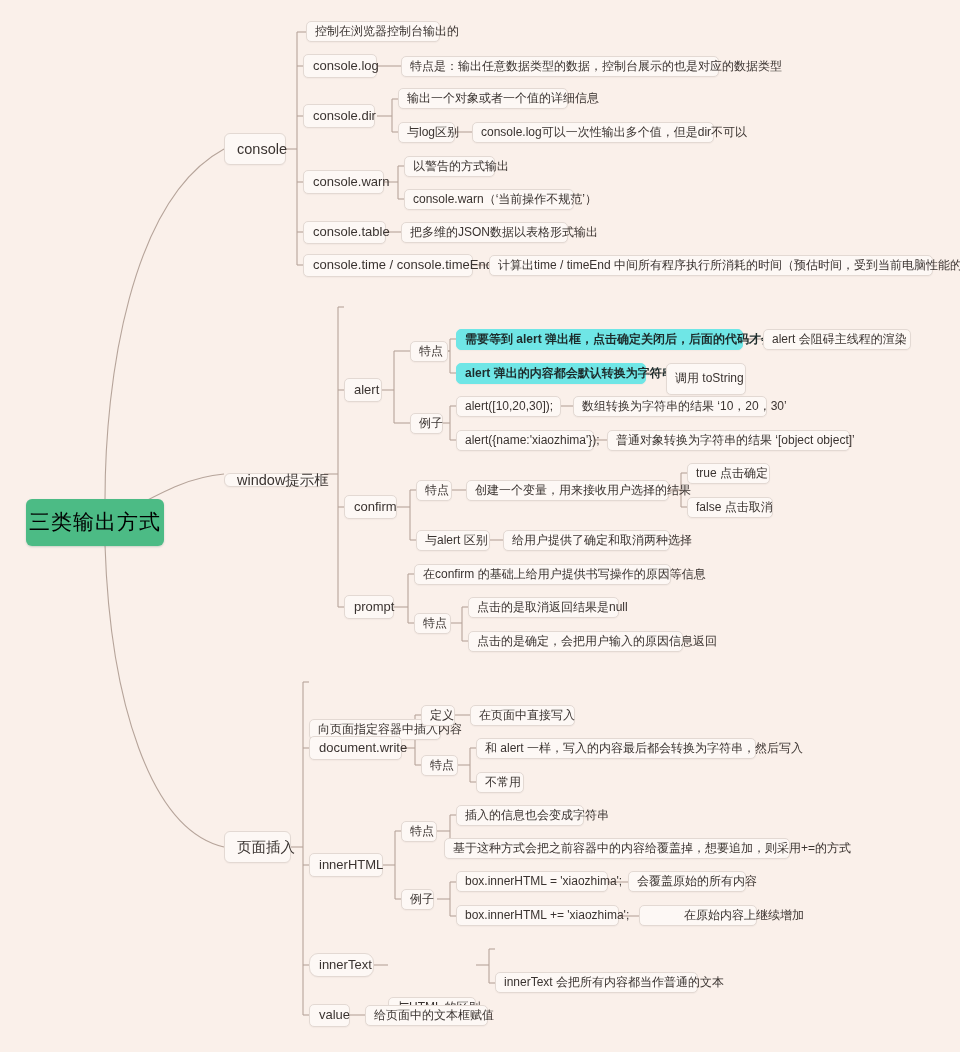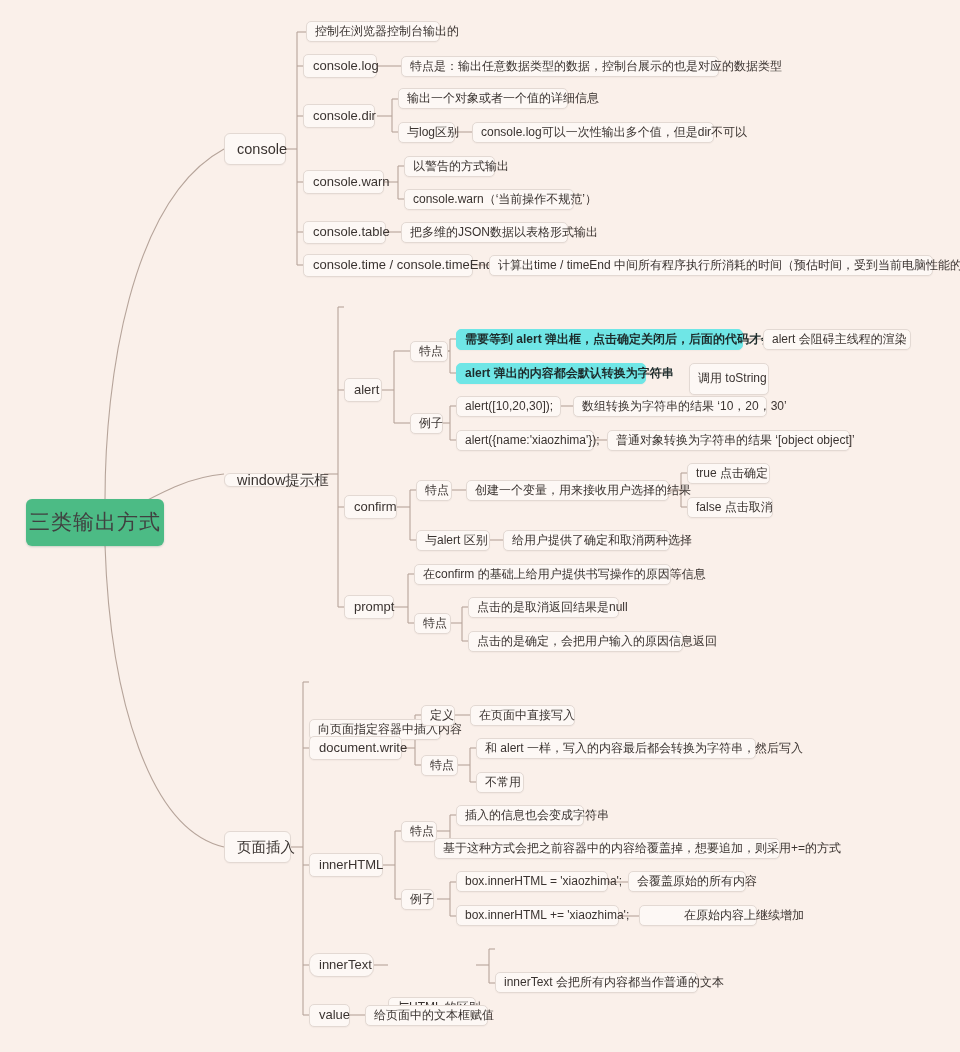--- a/index.html
+++ b/index.html
@@ -38,21 +38,21 @@
     white-space: nowrap;
     display: flex;
     align-items: center;
     box-shadow: 0 1px 1px rgba(120,100,90,0.05);
   }
   
   .node.root {
     background: #4cbb85;
     border: none;
     border-radius: 6px;
-    color: #404040;
+    color: #000000;
     font-size: 21px;
     letter-spacing: 1px;
     padding: 0 17px;
     box-shadow: 0 1px 2px rgba(60,120,95,0.25);
   }
   
   .node.l1 {
     font-size: 14.5px;
     padding: 0 12px;
     border-radius: 6px;
@@ -280,21 +280,21 @@
   </div>
   <div class="node l3 hl" style="left:456px; top:329px; width:287px; height:21px;">
     <span>需要等到 alert 弹出框，点击确定关闭后，后面的代码才会执行</span>
   </div>
   <div class="node l3" style="left:763px; top:329px; width:148px; height:21px;">
     <span>alert 会阻碍主线程的渲染</span>
   </div>
   <div class="node l3 hl" style="left:456px; top:363px; width:190px; height:21px;">
     <span>alert 弹出的内容都会默认转换为字符串</span>
   </div>
-  <div class="node l3" style="left:666px; top:363px; width:80px; height:32px;margin-left:23px;">
+  <div class="node l3" style="left:666px; top:363px; width:80px; height:32px;">
     <span>调用 toString</span>
   </div>
 
   <div class="node l3" style="left:410px; top:413px; width:33px; height:21px;">
     <span>例子</span>
   </div>
   <div class="node l3" style="left:456px; top:396px; width:105px; height:21px;">
     <span>alert([10,20,30]);</span>
   </div>
   <div class="node l3" style="left:573px; top:396px; width:194px; height:21px;">
@@ -370,21 +370,21 @@
 
   <div class="node l2" style="left:309px; top:853px; width:74px; height:24px;">
     <span>innerHTML</span>
   </div>
   <div class="node l3" style="left:401px; top:821px; width:36px; height:21px;">
     <span>特点</span>
   </div>
   <div class="node l3" style="left:456px; top:805px; width:128px; height:21px;">
     <span>插入的信息也会变成字符串</span>
   </div>
-  <div class="node l3" style="left:434px; top:838px; width:346px; height:21px;">
+  <div class="node l3" style="left:444px; top:838px; width:346px; height:21px;">
     <span>基于这种方式会把之前容器中的内容给覆盖掉，想要追加，则采用+=的方式</span>
   </div>
   <div class="node l3" style="left:401px; top:889px; width:33px; height:21px;">
     <span>例子</span>
   </div>
   <div class="node l3" style="left:456px; top:871px; width:152px; height:21px;">
     <span>box.innerHTML = 'xiaozhima';</span>
   </div>
   <div class="node l3" style="left:628px; top:871px; width:118px; height:21px;">
     <span>会覆盖原始的所有内容</span>

